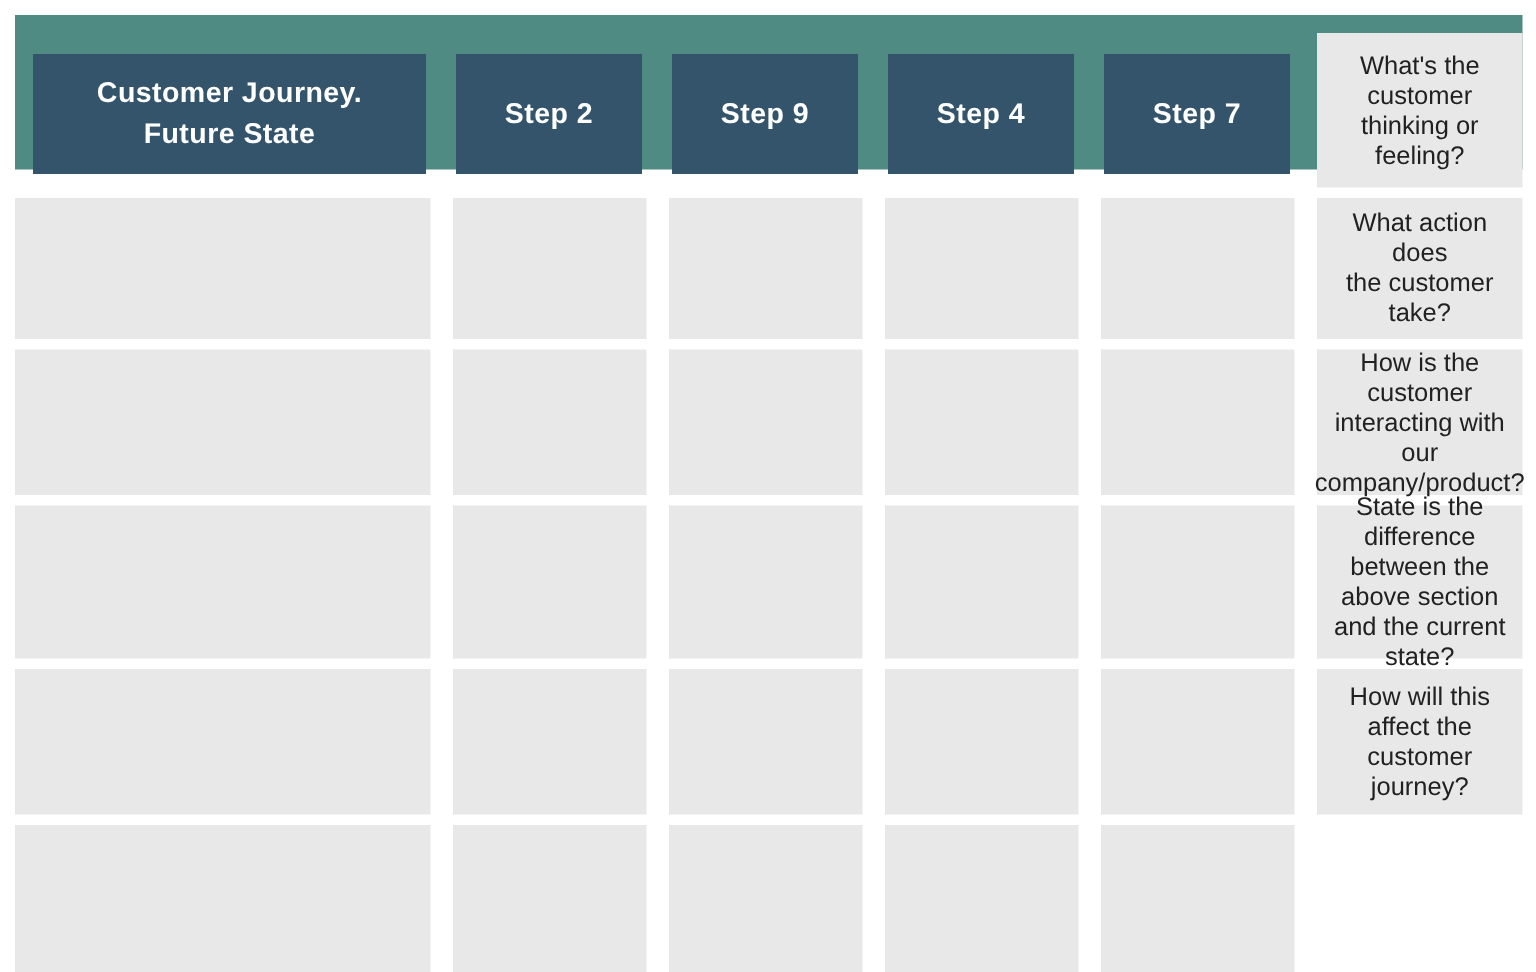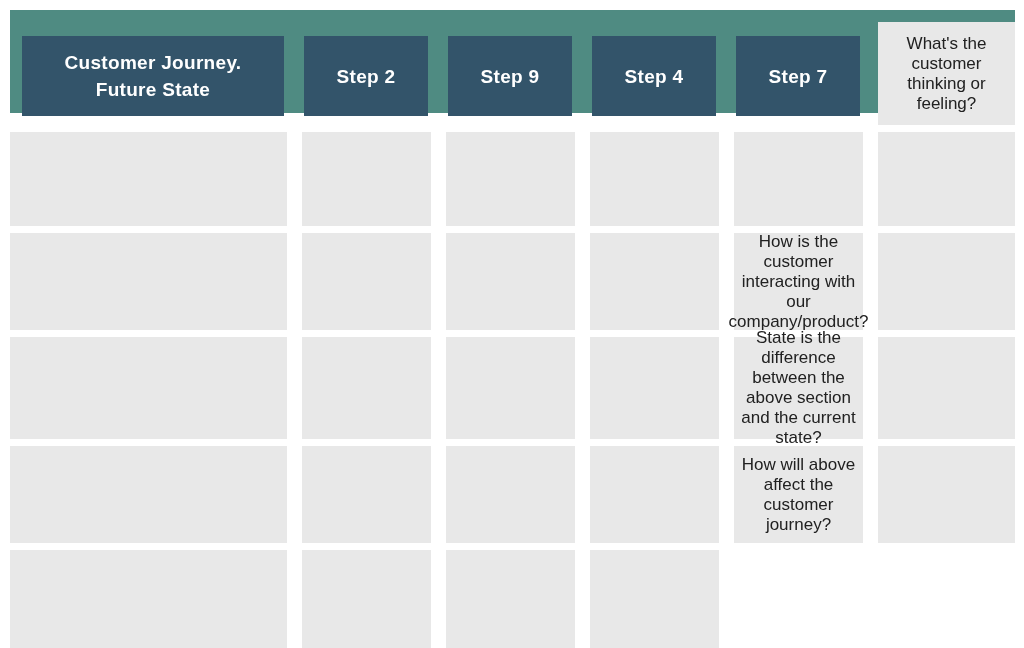--- a/index.html
+++ b/index.html
@@ -84,20 +84,22 @@
     <div class="hdr-cell">Step 7</div>
 
     <div class="q-cell">What's the customer
 thinking or feeling?</div>
     <div class="empty-cell"></div>
     <div class="empty-cell"></div>
     <div class="empty-cell"></div>
     <div class="empty-cell"></div>
     <div class="empty-cell"></div>
 
+    <div class="q-cell">What action does
+the customer take?</div>
     <div class="empty-cell"></div>
     <div class="empty-cell"></div>
     <div class="empty-cell"></div>
     <div class="empty-cell"></div>
     <div class="empty-cell"></div>
 
     <div class="q-cell">How is the customer
 interacting  with our
 company/product?</div>
     <div class="empty-cell"></div>
@@ -108,21 +110,21 @@
 
     <div class="q-cell">State is the difference
 between the above section
 and the current state?</div>
     <div class="empty-cell"></div>
     <div class="empty-cell"></div>
     <div class="empty-cell"></div>
     <div class="empty-cell"></div>
     <div class="empty-cell"></div>
 
-    <div class="q-cell">How will above
+    <div class="q-cell">How will this
 affect the
 customer journey?</div>
     <div class="empty-cell"></div>
     <div class="empty-cell"></div>
     <div class="empty-cell"></div>
     <div class="empty-cell"></div>
     <div class="empty-cell"></div>
 
   </div>
 </div>

